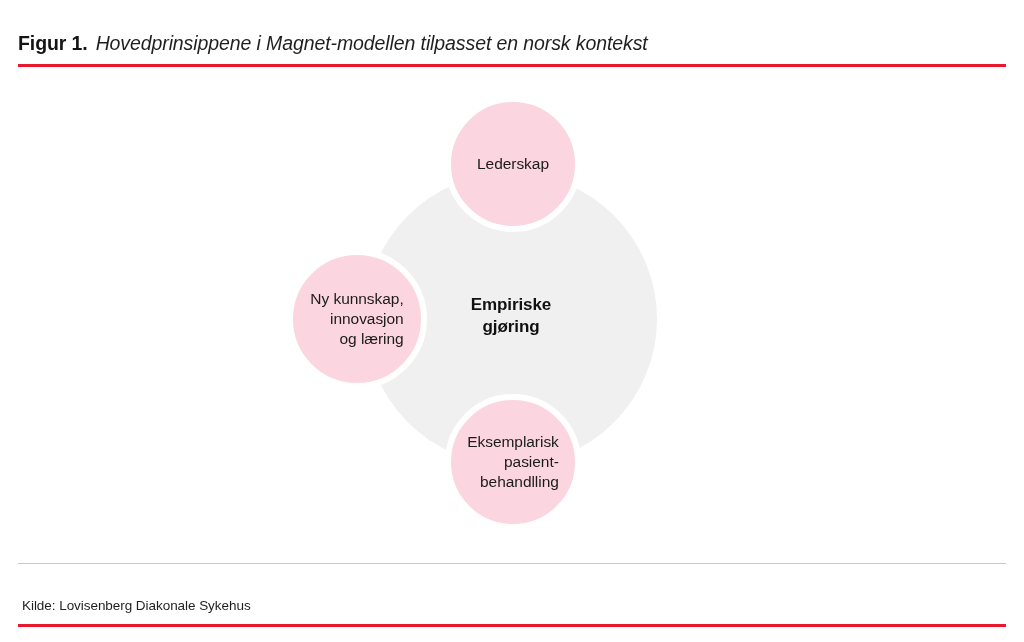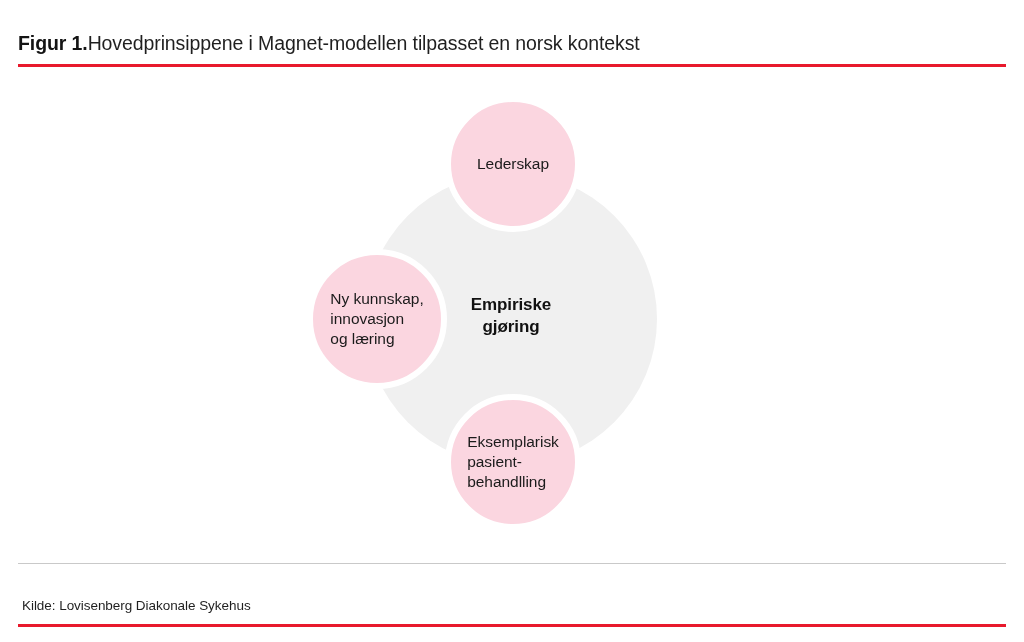--- a/index.html
+++ b/index.html
@@ -38,21 +38,22 @@
     font-size: 19.5px;
     font-weight: 700;
     letter-spacing: -0.1px;
     color: #141414;
   }
   .figure-title {
     font-size: 19.5px;
     font-weight: 400;
     letter-spacing: -0.1px;
     color: #1f1f1f;
-    margin-left: 0;
+    margin-left: 8px;
+    font-style: italic;
   }
 
   .rule-red-top {
     position: absolute;
     left: 18px;
     top: 64px;
     width: 988px;
     height: 3px;
     background: #e8192c;
   }
@@ -98,40 +99,40 @@
 
   .node {
     position: absolute;
     border-radius: 50%;
     background: #fbd6e0;
     border: 6px solid #ffffff;
     box-sizing: border-box;
     display: flex;
     align-items: center;
     justify-content: center;
-    text-align: left;
+    text-align: right;
     font-size: 15.5px;
     line-height: 1.3;
     color: #1b1b1b;
     letter-spacing: -0.05px;
   }
   .node-text {
     display: block;
     padding: 0 8px;
     white-space: pre-line;
   }
 
   .node-top {
     left: 427px;
     top: 24px;
     width: 136px;
     height: 136px;
   }
   .node-left {
-    left: 289px;
+    left: 269px;
     top: 177px;
     width: 140px;
     height: 140px;
   }
   .node-right {
     left: 587px;
     top: 177px;
     width: 140px;
     height: 140px;
   }

